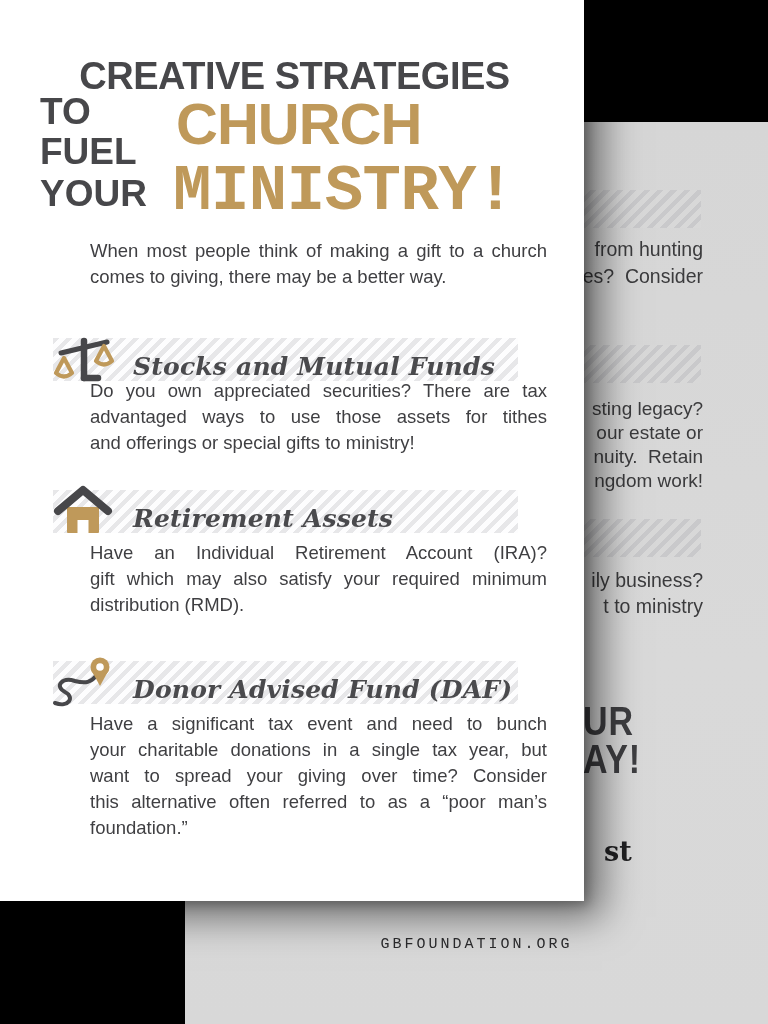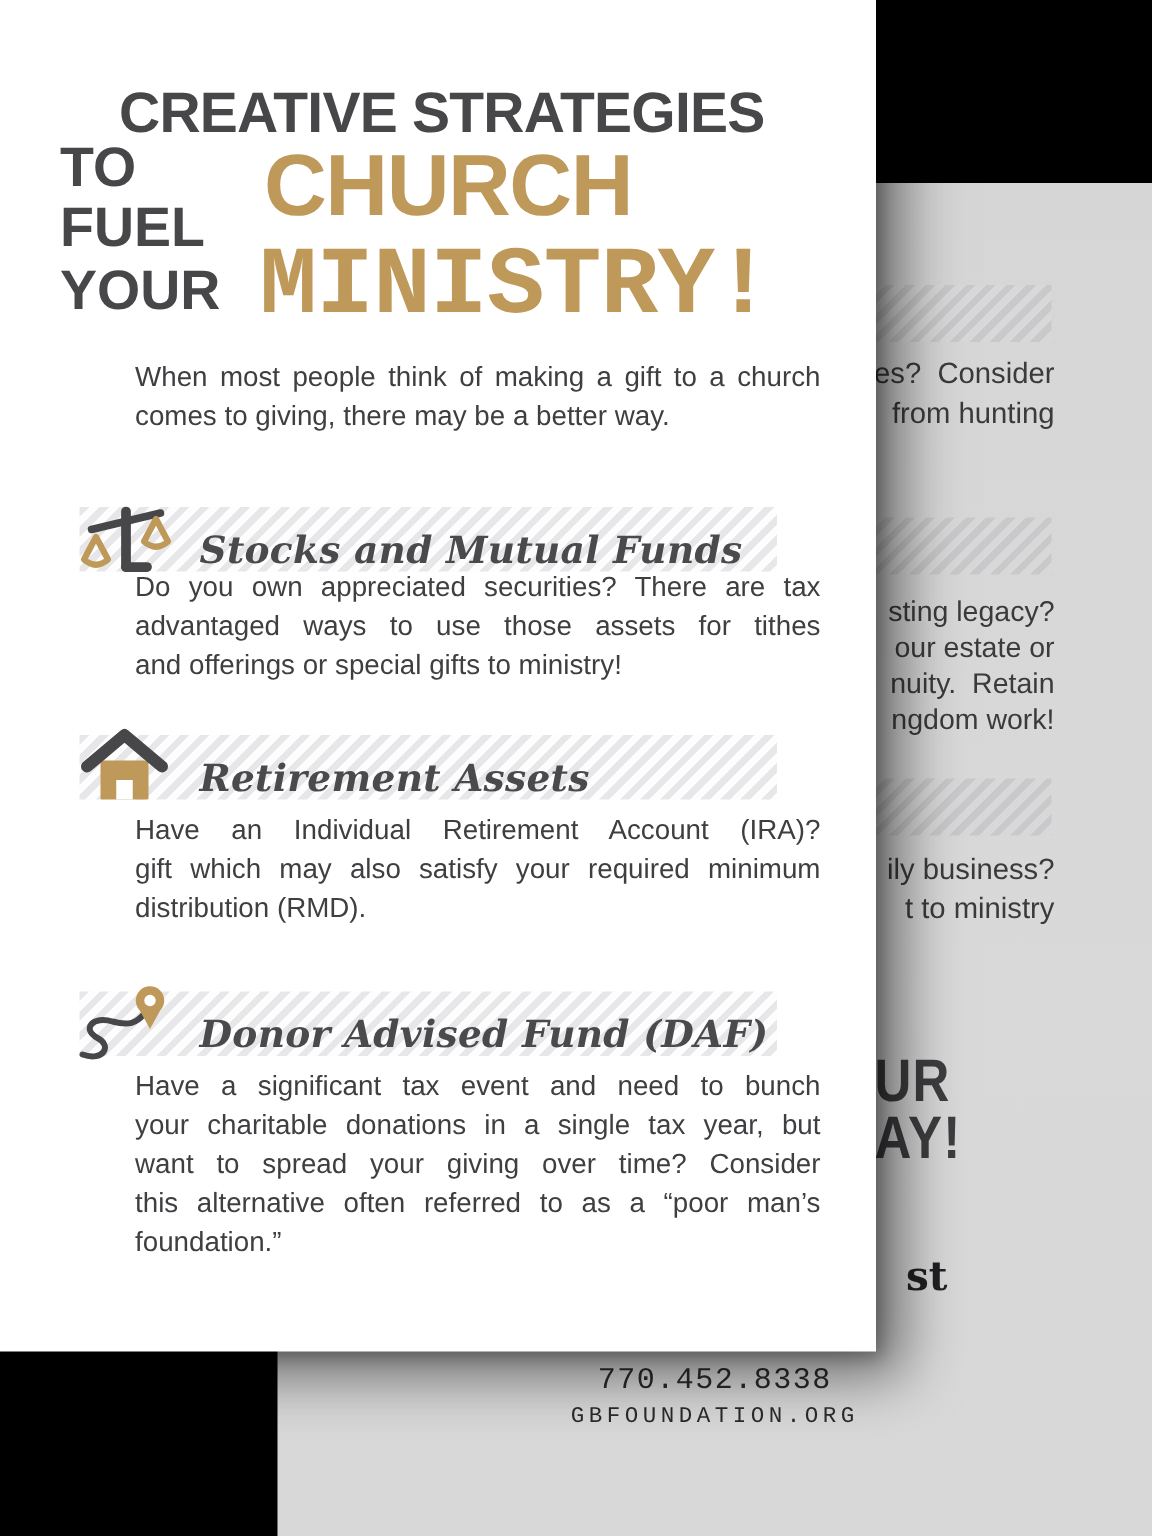--- a/index.html
+++ b/index.html
@@ -68,22 +68,22 @@
   .icon svg{width:100%;height:100%;}
 </style>
 </head>
 <body>
 
 <div class="stage">
 
   <div class="back-page">
     <div class="gband b1"></div>
     <div class="frag f1">
+        <div>from hunting</div>
         <div>es?  Consider</div>
-        <div>from hunting</div>
       </div>
 
     <div class="gband b2"></div>
     <div class="frag f2">
         <div>sting legacy?</div>
         <div>our estate or</div>
         <div>nuity.  Retain</div>
         <div>ngdom work!</div>
       </div>
 
@@ -93,21 +93,20 @@
         <div>t to ministry</div>
       </div>
 
     <div class="big-frag">
         <div>UR</div>
         <div>AY!</div>
       </div>
 
     <div class="serif-frag">st</div>
 
-    <div class="contact-phone">770.452.8338</div>
     <div class="contact-site">GBFOUNDATION.ORG</div>
   </div>
 
   <div class="front-page">
 
     <div class="t-top">CREATIVE STRATEGIES</div>
     <div class="t-small w1">TO</div>
     <div class="t-small w2">FUEL</div>
     <div class="t-small w3">YOUR</div>
     <div class="t-gold1">CHURCH</div>

